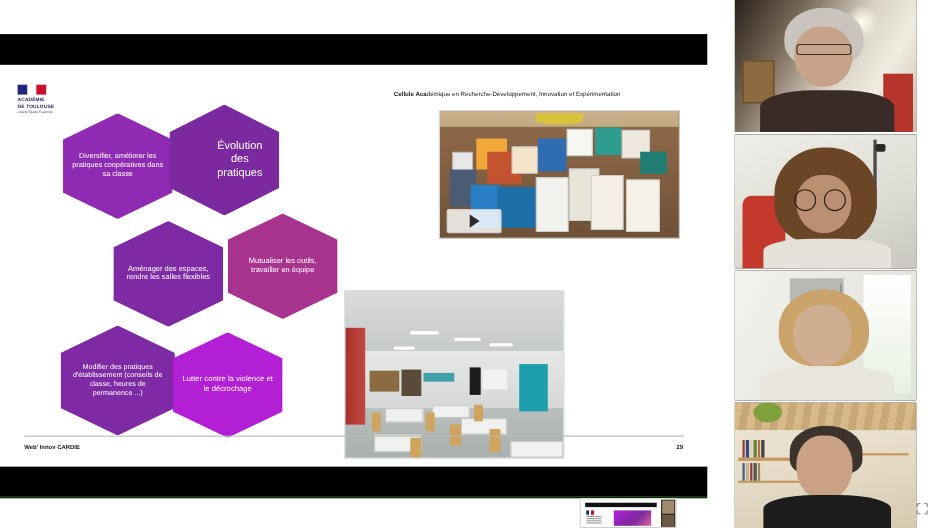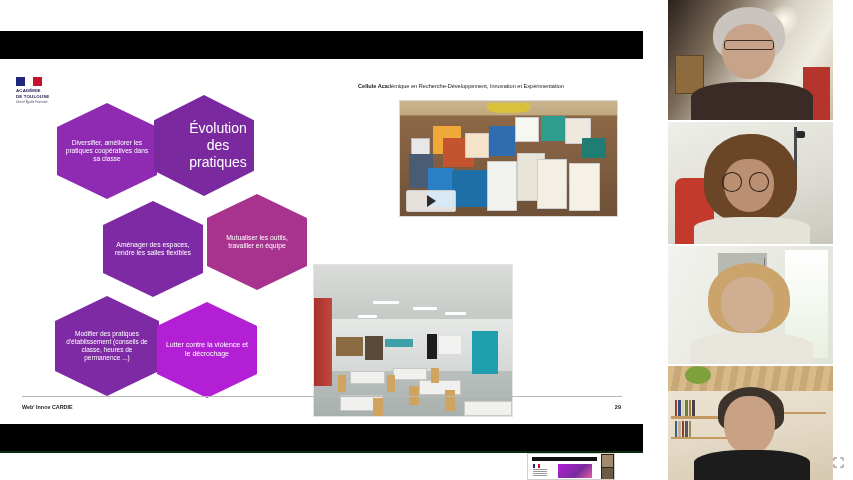--- a/index.html
+++ b/index.html
@@ -38,21 +38,21 @@
 
   
   .hexwrap { position:absolute; left:0; top:0; width:320px; height:340px; }
   .hex { position:absolute; display:flex; align-items:center; justify-content:center;
     text-align:center; color:#fff; padding:6px 8px;
     clip-path:polygon(50% 0%, 100% 25%, 100% 75%, 50% 100%, 0% 75%, 0% 25%);
     line-height:1.22; }
   .hex span { display:block; }
 
   #hex-diversifier { left:57px;  top:44px;  width:100px; height:96px; background:#8f2bb3; font-size:6.6px; }
-  #hex-evolution   { left:154px; top:36px;  width:100px; height:101px; background:#7a2a9e; font-size:14px;padding-left:36px; }
+  #hex-evolution   { left:154px; top:36px;  width:100px; height:101px; background:#7a2a9e; font-size:10px;padding-left:36px; }
   #hex-amenager    { left:103px; top:142px; width:100px; height:96px;  background:#7e2aa4; font-size:6.8px; }
   #hex-mutualiser  { left:207px; top:135px; width:100px; height:96px;  background:#a8338f; font-size:6.8px; }
   #hex-modifier    { left:55px;  top:237px; width:104px; height:100px; background:#7e2aa4; font-size:6.5px; }
   #hex-lutter      { left:157px; top:243px; width:100px; height:96px;  background:#b21fd4; font-size:7px; }
 
   
   .video-thumb { position:absolute; left:399px; top:41px; width:219px; height:117px;
     border:1px solid #d9d9d9; background:#8b6a4a; overflow:hidden; }
   .vt-table { position:absolute; inset:0;
     background:

